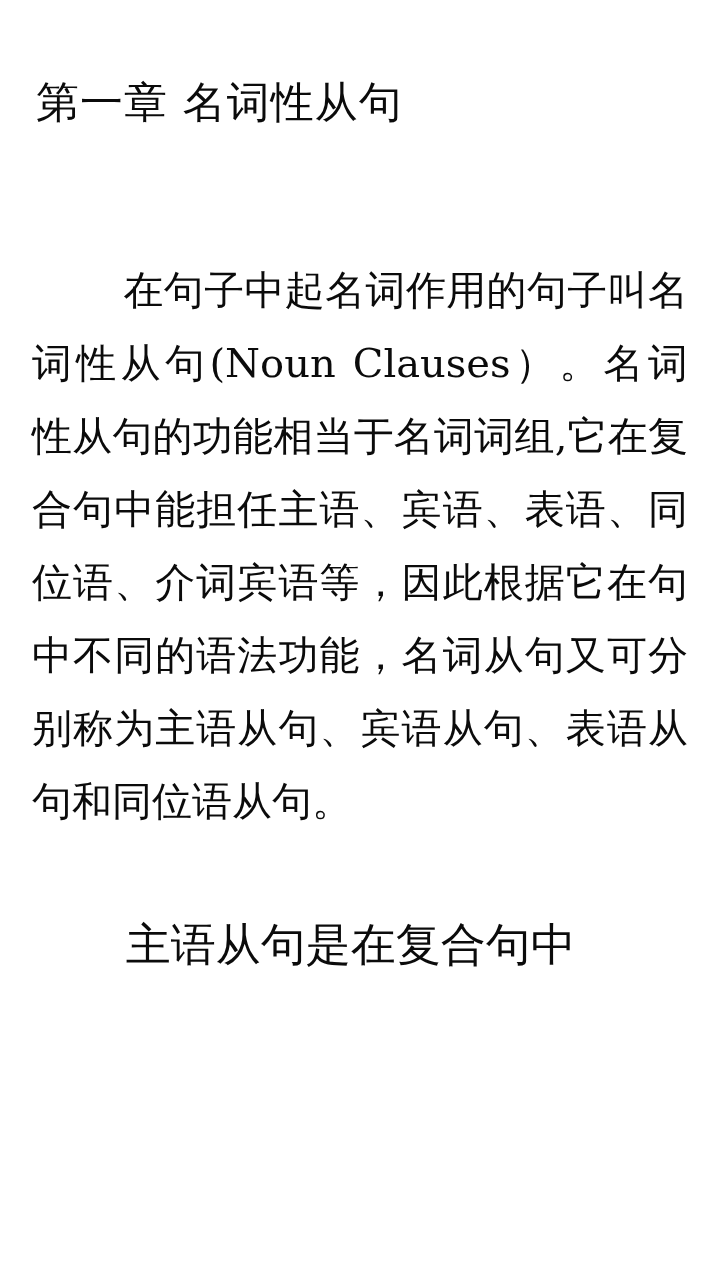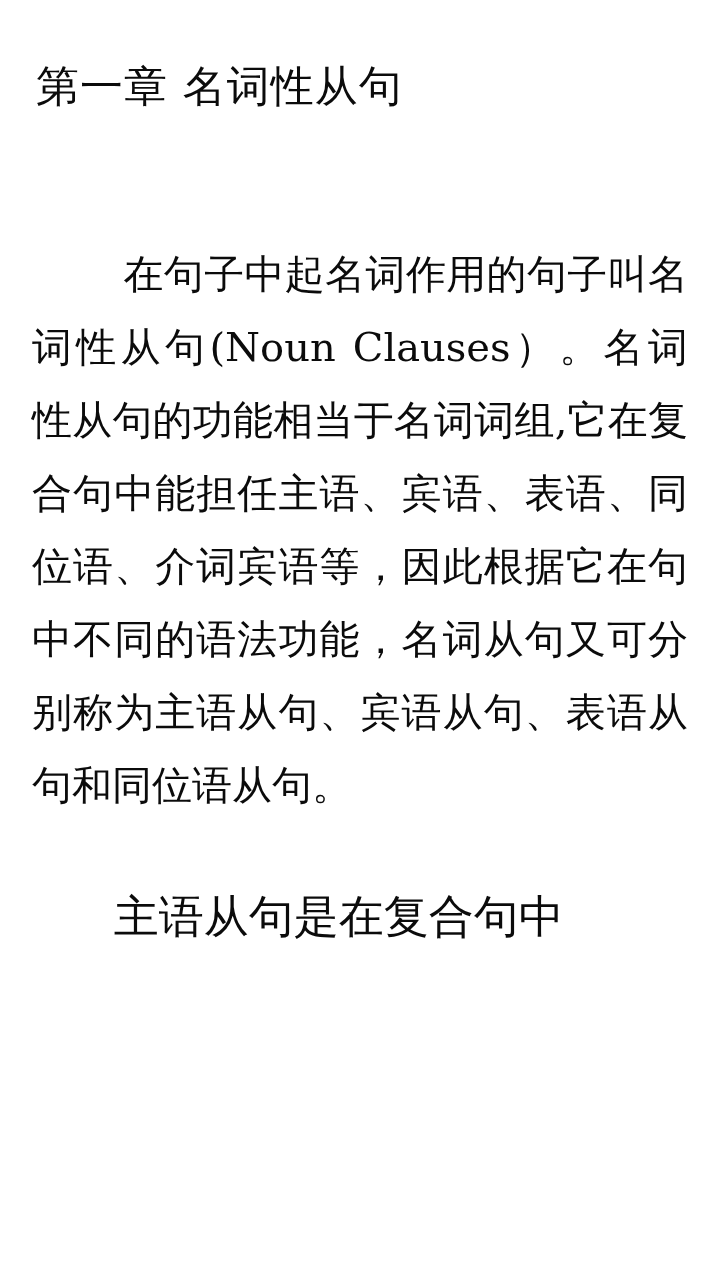--- a/index.html
+++ b/index.html
@@ -12,21 +12,21 @@
     height: 1280px;
     overflow: hidden;
     font-family: "DejaVu Serif", "Liberation Serif", serif;
     color: #0b0b0b;
   }
   .page {
     position: relative;
     width: 720px;
     height: 1280px;
     box-sizing: border-box;
-    padding: 60px 28px 0 28px;
+    padding: 76px 28px 0 28px;
     background: #ffffff;
   }
   .chapter-title {
     font-size: 43px;
     line-height: 1.25;
     letter-spacing: 1px;
     margin: 0 0 0 8px;
     font-weight: normal;
     white-space: pre;
   }
@@ -51,21 +51,21 @@
   }
   .section-heading {
     font-size: 45px;
     line-height: 70px;
     margin: 0;
     white-space: pre;
   }
   .section-body {
     font-size: 45px;
     line-height: 70px;
-    margin: 0;
+    margin: 12px;
     white-space: pre;
   }
 </style>
 </head>
 <body>
 
 <div class="page">
 
   <h1 class="chapter-title">第一章 名词性从句</h1>
 

